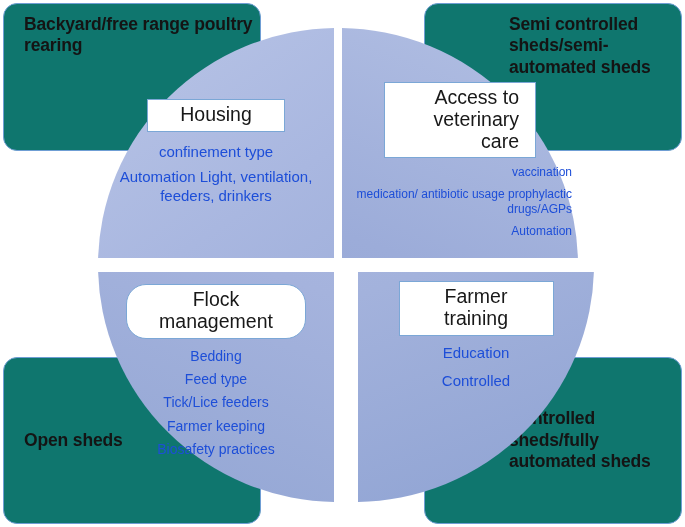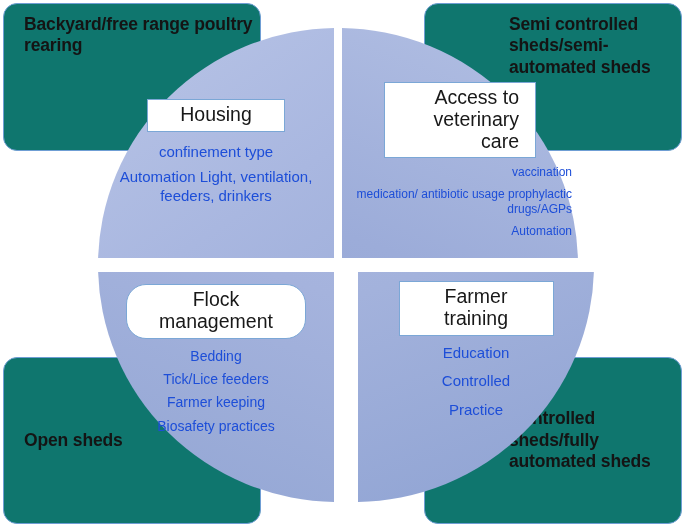--- a/index.html
+++ b/index.html
@@ -191,33 +191,33 @@
         </div>
       </div>
     </div>
 
     <div class="quad" id="quad-flock">
       <div class="quad-fill"></div>
       <div class="quad-content">
         <div class="quad-title">Flock management</div>
         <div class="quad-items">
           <div class="quad-item">Bedding</div>
+          <div class="quad-item">Feed type</div>
           <div class="quad-item">Tick/Lice feeders</div>
           <div class="quad-item">Farmer keeping</div>
           <div class="quad-item">Biosafety practices</div>
         </div>
       </div>
     </div>
 
     <div class="quad" id="quad-farmer">
       <div class="quad-fill"></div>
       <div class="quad-content">
         <div class="quad-title">Farmer training</div>
         <div class="quad-items">
           <div class="quad-item">Education</div>
           <div class="quad-item">Controlled</div>
-          <div class="quad-item">Practice</div>
         </div>
       </div>
     </div>
 
   </div>
 </div>
 
 </body></html>

